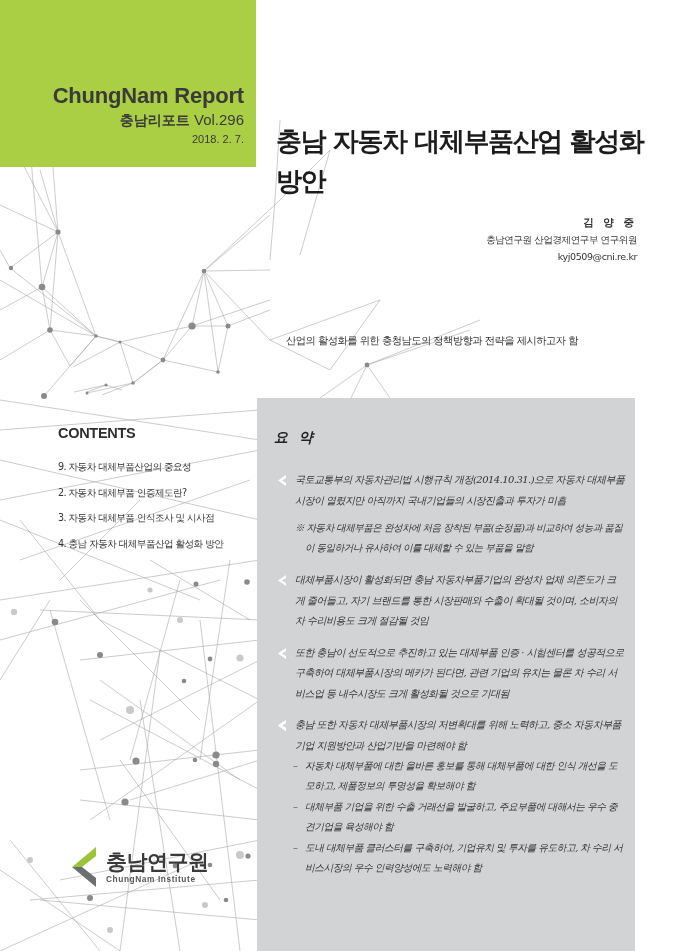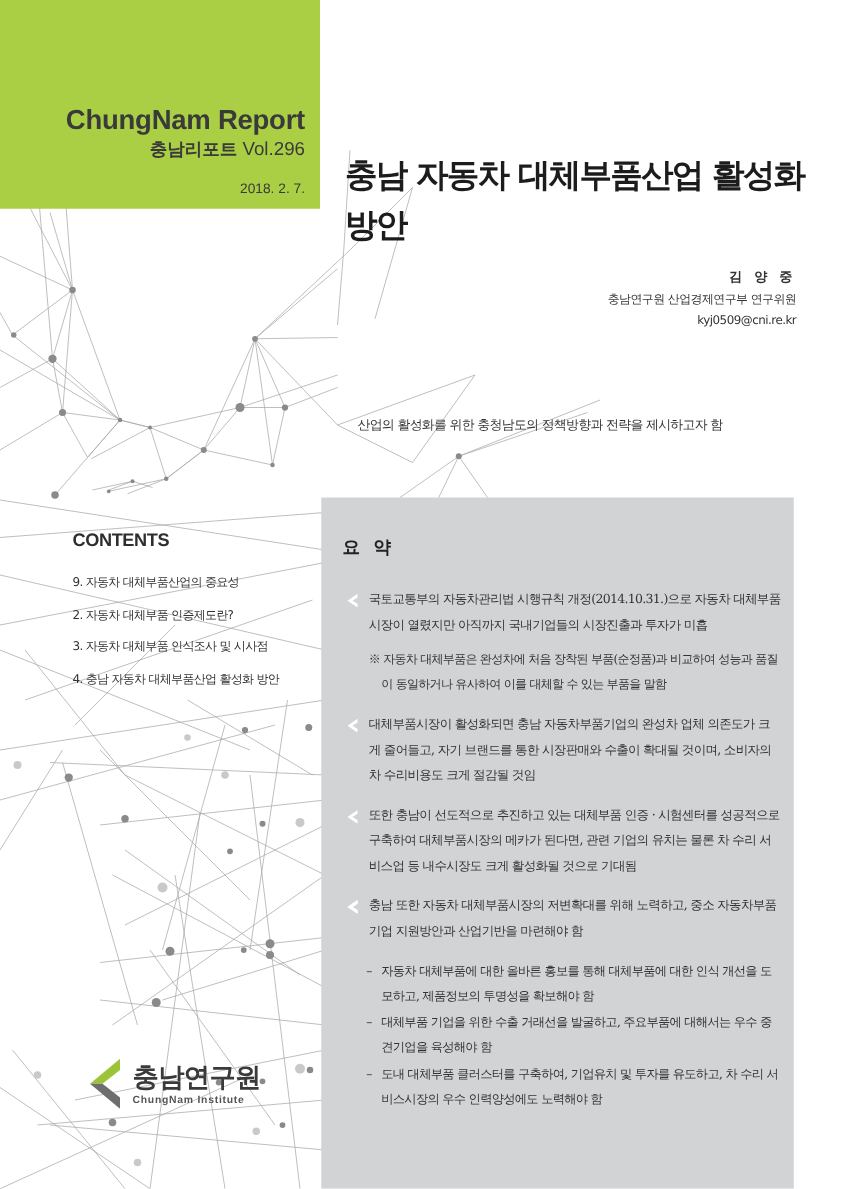--- a/index.html
+++ b/index.html
@@ -13,21 +13,21 @@
     background: #aacf45; z-index: 2; padding-left: 27px;
   }
   .brand {
     position: absolute; right: 12px; top: 83px; text-align: right;
     font-family: "Liberation Sans", sans-serif; color: #3a3a3a;
   }
   .brand-title { font-size: 22px; font-weight: bold; letter-spacing: -0.2px; line-height: 26px; }
   .brand-sub { font-size: 15px; line-height: 20px; margin-top: 1px; }
   .brand-sub .ko { font-weight: bold; font-family: "DejaVu Sans", sans-serif; font-size: 14px; }
   .brand-sub .vol { font-weight: normal; }
-  .brand-date { font-size: 11px; line-height: 14px; margin-top: 14px; }
+  .brand-date { font-size: 11px; line-height: 14px; margin-top: 2px; }
 
   .doc-title {
     position: absolute; left: 276px; top: 121px; width: 380px; z-index: 2;
     font-size: 26px; font-weight: bold; color: #1c1c1c; line-height: 40px; letter-spacing: -1.4px;
   }
 
   .author-block {
     position: absolute; right: 36px; top: 214px; text-align: right; z-index: 2;
     font-size: 9.5px; color: #333; line-height: 17px; letter-spacing: -0.4px;
   }
@@ -42,21 +42,21 @@
     position: absolute; left: 58px; top: 425px; width: 200px; z-index: 2;
   }
   .contents-title {
     font-family: "Liberation Sans", sans-serif; font-weight: bold; font-size: 14.5px;
     color: #2e2e2e; letter-spacing: -0.3px; margin-bottom: 20px;
   }
   .contents-item { font-size: 9.6px; color: #333; line-height: 12px; margin-bottom: 13.5px; letter-spacing: -0.55px; white-space: nowrap; }
 
   .summary-box {
     position: absolute; left: 257px; top: 398px; width: 378px; height: 553px;
-    background: #d2d3d5; z-index: 2;
+    background: #d2d3d5; z-index: 2; font-style: italic;
   }
   .summary-title {
     position: absolute; left: 17px; top: 31px; font-size: 14px; font-weight: bold; color: #222; letter-spacing: 3px;
   }
   .summary-list { position: absolute; left: 0; top: 72px; width: 378px; }
   .s-item { position: relative; padding-left: 38px; padding-right: 10px; font-family: "DejaVu Serif", serif;
     font-size: 10px; line-height: 20.5px; color: #333; letter-spacing: -0.55px; margin-bottom: 11px; }
   .s-bullet { position: absolute; left: 20px; top: 5px; width: 10px; height: 11px; }
   .s-note { padding-left: 38px; padding-right: 10px; font-family: "DejaVu Serif", serif;
     font-size: 9.6px; line-height: 20px; color: #333; letter-spacing: -0.55px; margin-top: -4px; margin-bottom: 12px; text-indent: -10px; padding-left: 48px; }
@@ -277,21 +277,21 @@
         </svg>
       <span>또한 충남이 선도적으로 추진하고 있는 대체부품 인증 · 시험센터를 성공적으로 구축하여 대체부품시장의 메카가 된다면, 관련 기업의 유치는 물론 차 수리 서비스업 등 내수시장도 크게 활성화될 것으로 기대됨</span>
     </div>
 
     <div class="s-item">
       <svg class="s-bullet" viewBox="0 0 10 11">
           <polygon points="9,0 1,5.5 9,11 9,8 5,5.5 9,3" fill="#ffffff"></polygon>
         </svg>
     </div>
 
-    <div class="s-item" style="margin-bottom:12px;">
+    <div class="s-item" style="margin-bottom:0;">
       <svg class="s-bullet" viewBox="0 0 10 11">
           <polygon points="9,0 1,5.5 9,11 9,8 5,5.5 9,3" fill="#ffffff"></polygon>
         </svg>
       <span>충남 또한 자동차 대체부품시장의 저변확대를 위해 노력하고, 중소 자동차부품기업 지원방안과 산업기반을 마련해야 함</span>
     </div>
     <div class="s-sub">
       <span class="s-dash">–</span>
       <span>자동차 대체부품에 대한 올바른 홍보를 통해 대체부품에 대한 인식 개선을 도모하고, 제품정보의 투명성을 확보해야 함</span>
     </div>
     <div class="s-sub">

